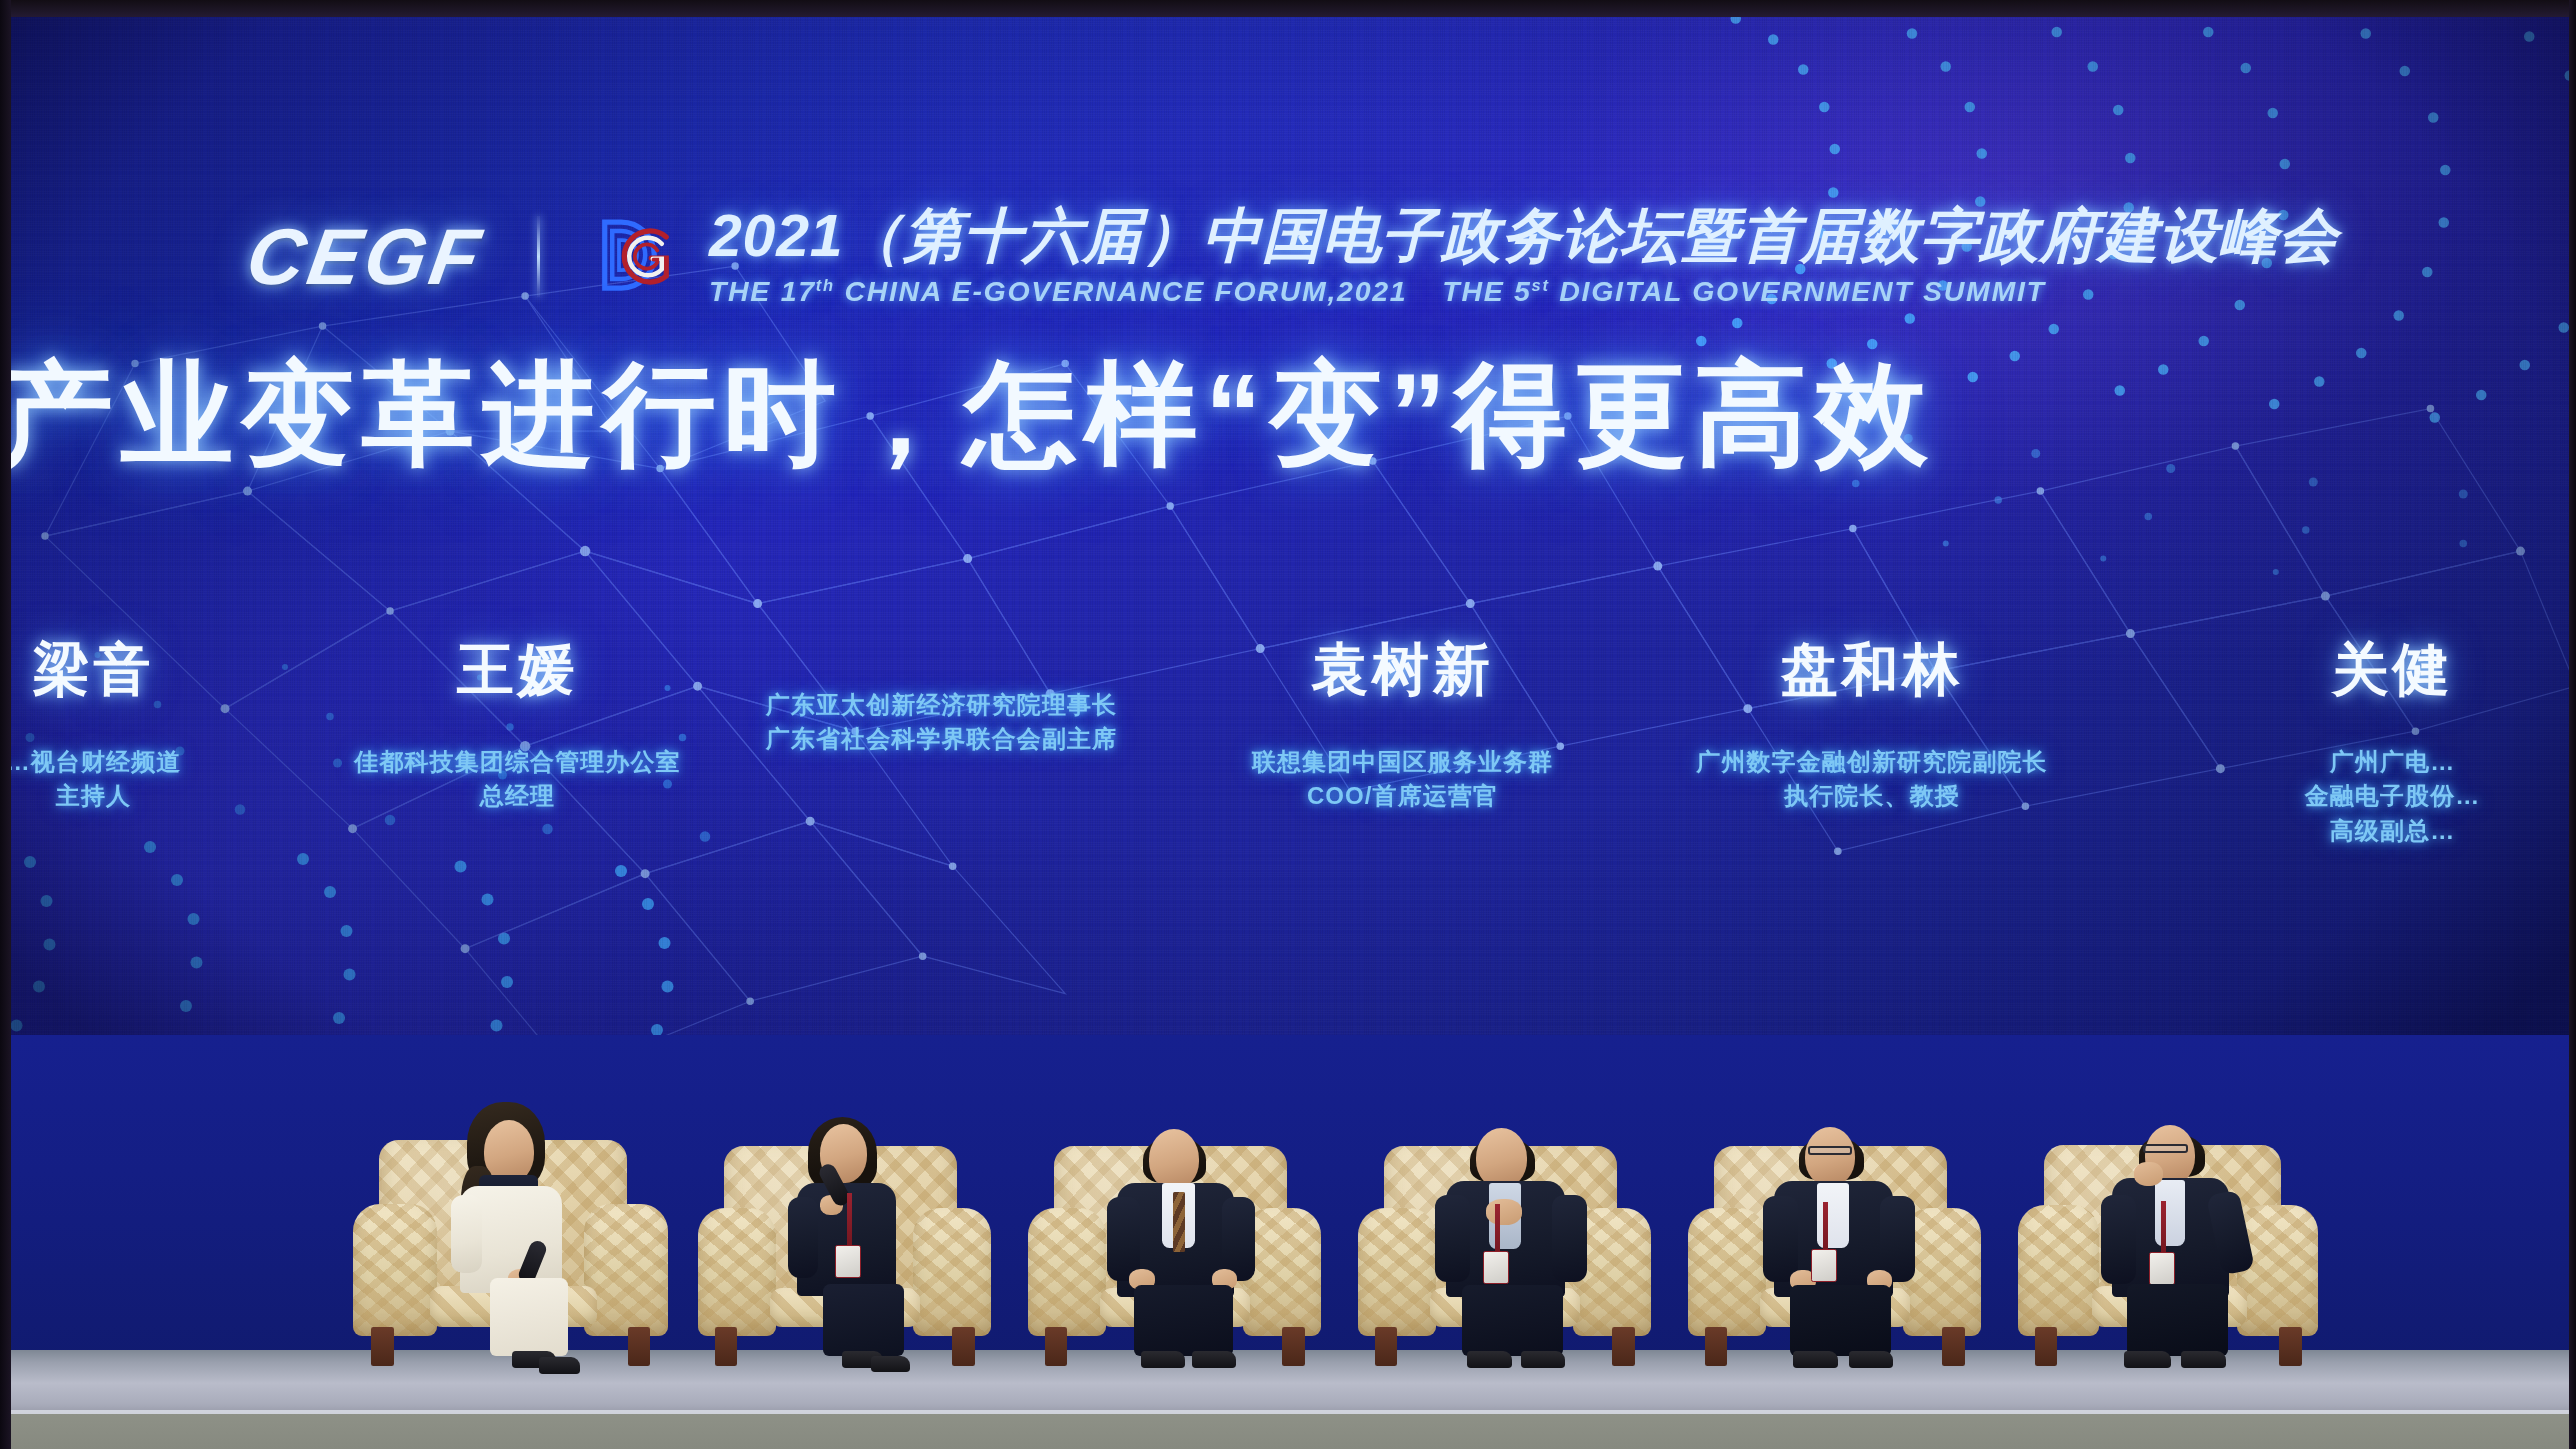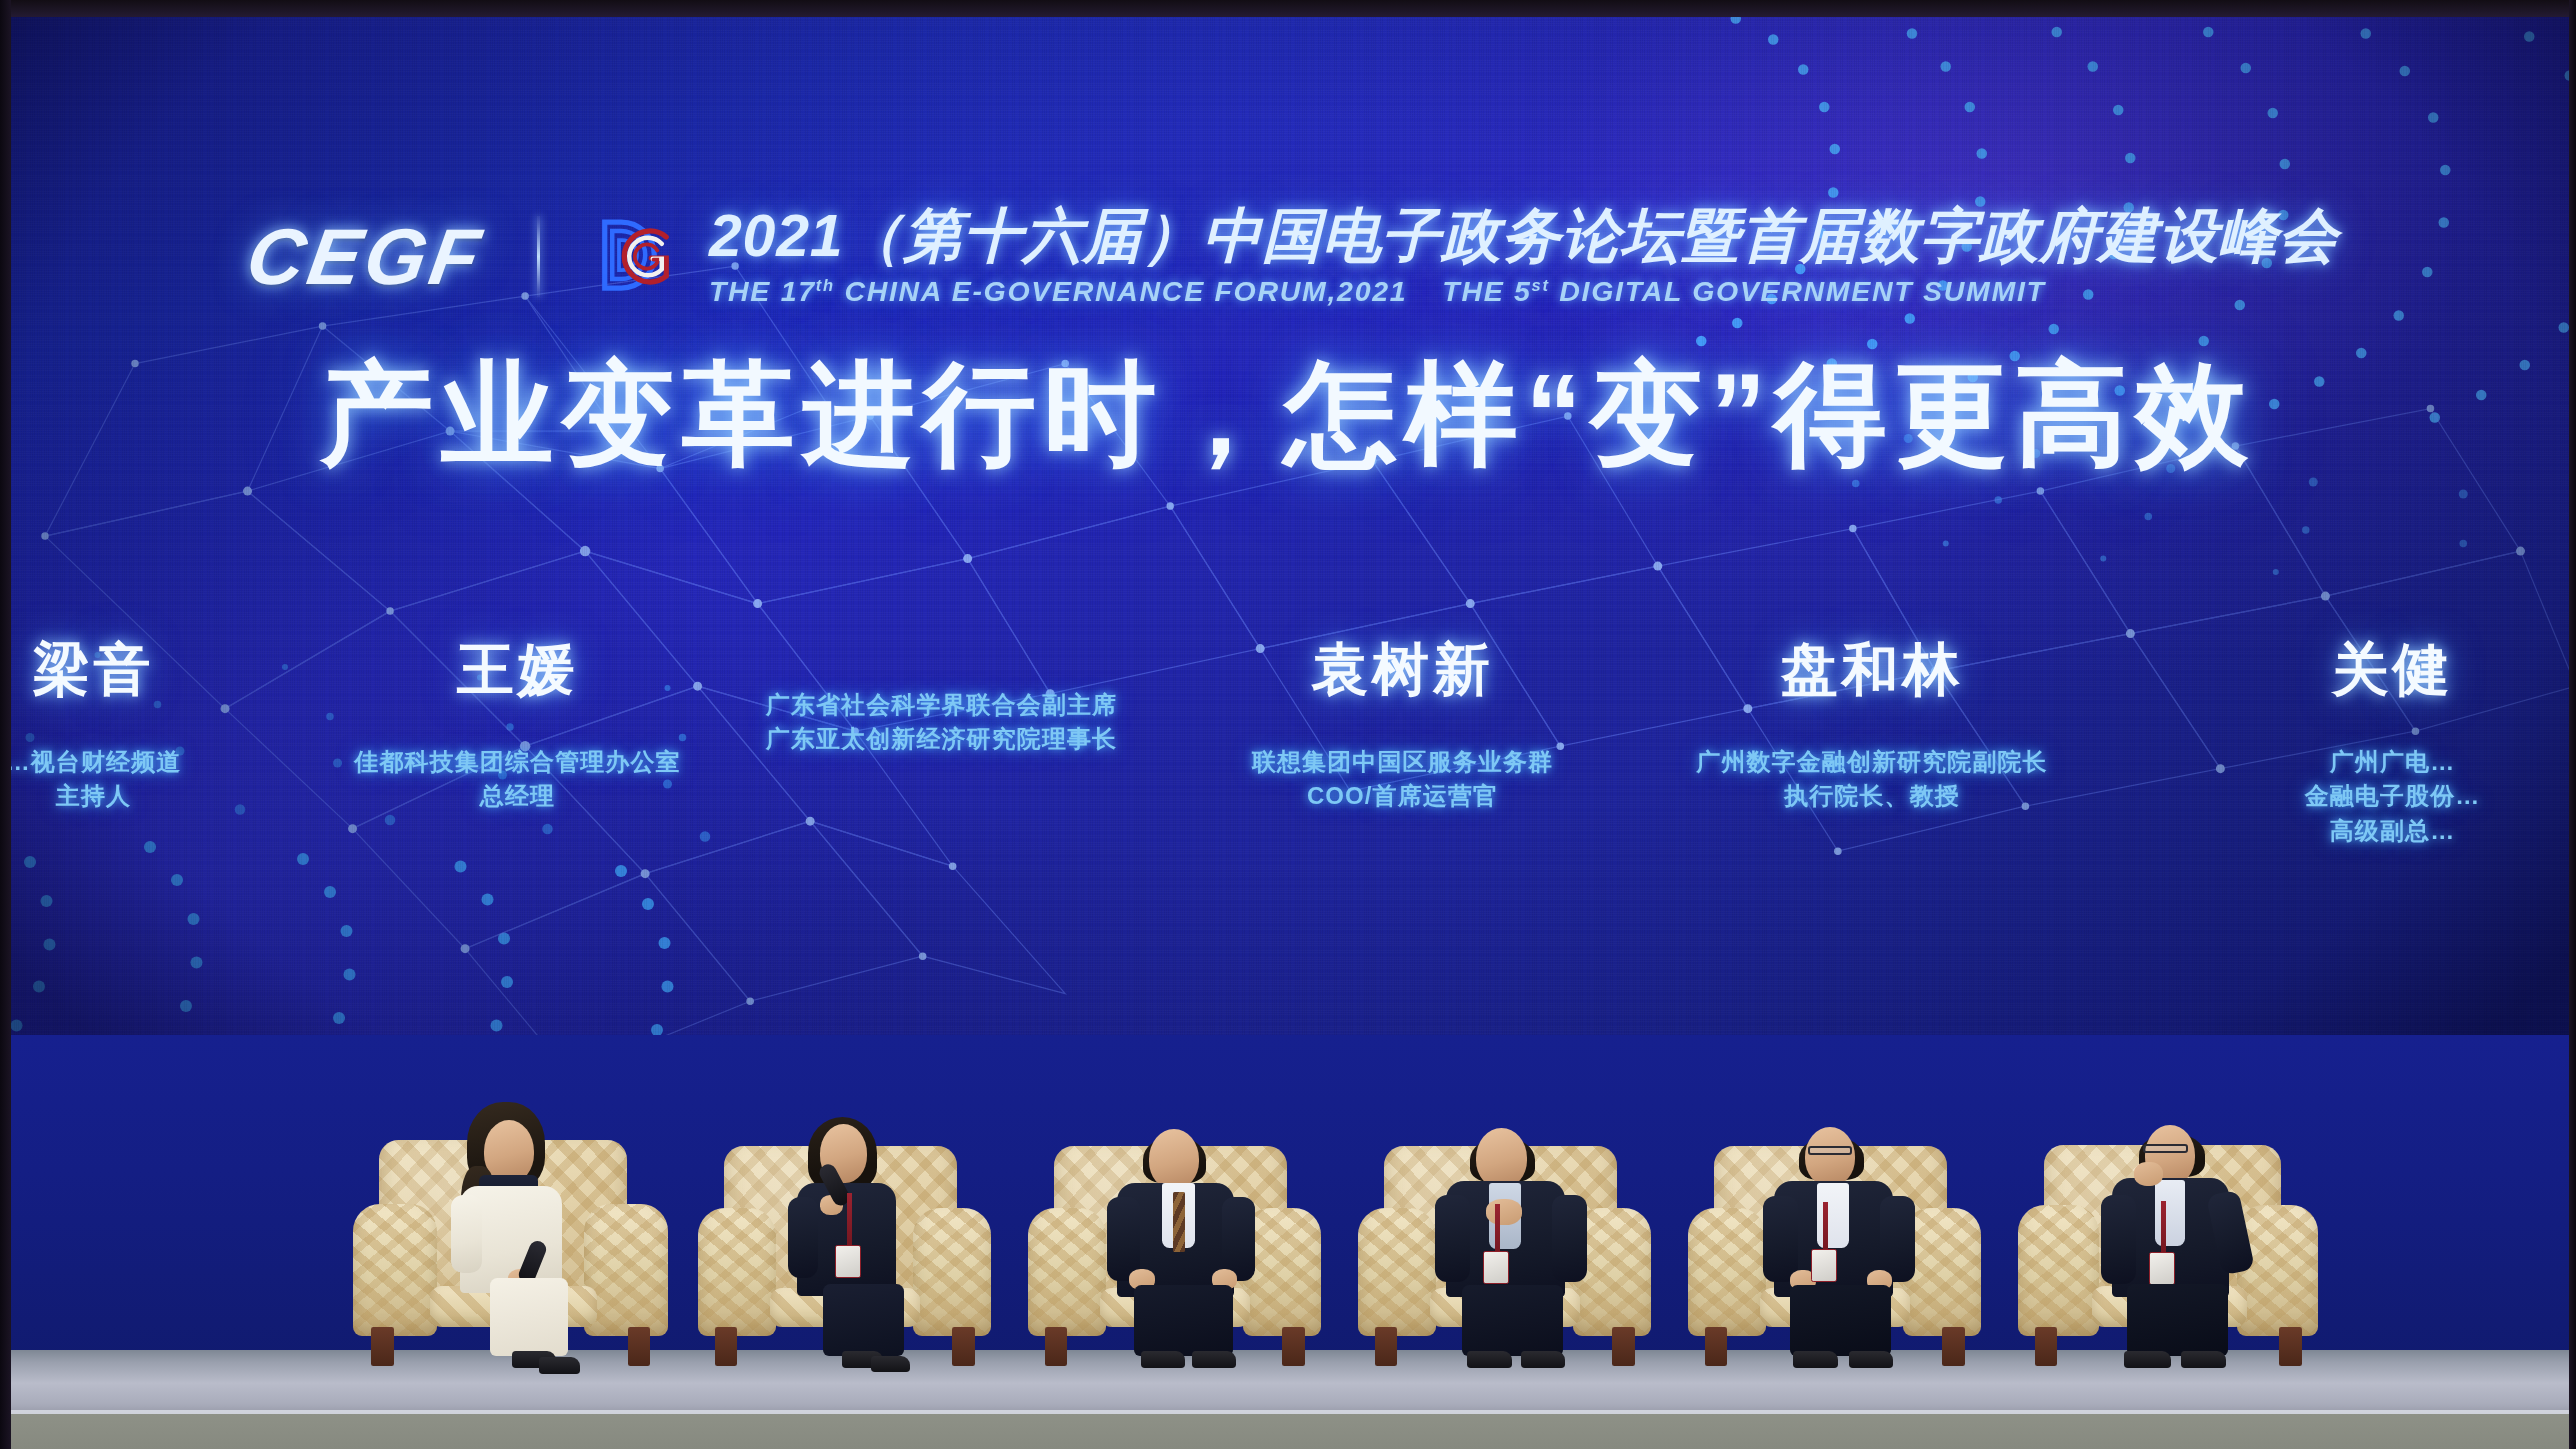--- a/index.html
+++ b/index.html
@@ -84,21 +84,21 @@
   .title-en-row { display:flex; align-items:baseline; margin-top:7.5px; }
   .title-en {
     font-size:28.5px; font-weight:bold; color:#a9d4f7; letter-spacing:1.7px; white-space:nowrap;
     text-shadow:0 0 9px rgba(110,180,255,0.85), 0 0 22.5px rgba(60,130,255,0.5);
   }
   .title-en .sup { font-size:16.5px; vertical-align:super; }
   .title-en-gap { width:35px; }
 
   
   .headline {
-    position:absolute; left:0; top:341px; width:2576px; text-align:center; z-index:20;
+    position:absolute; left:0; top:341px; width:2576px; z-index:20;
     font-size:113px; font-weight:bold; color:#f2f9ff; letter-spacing:7.5px; line-height:1.1;
     text-shadow:0 0 16.5px rgba(150,205,255,0.95), 0 0 45px rgba(70,145,255,0.75), 0 0 90px rgba(40,110,255,0.45);
     white-space:nowrap;
   }
 
   
   .panelists {
     position:absolute; left:0; top:630px; width:2576px; height:270px; z-index:20;
   }
   .panelist { position:absolute; text-align:center; }
@@ -532,22 +532,22 @@
       <div class="panelist" style="left:315px; top:0; width:405px;">
         <div class="p-name">王媛</div>
         <div class="p-title">
           <div>佳都科技集团综合管理办公室</div>
           <div>总经理</div>
         </div>
       </div>
 
       <div class="panelist" style="left:720px; top:0; width:443px;">
         <div class="p-title">
+          <div>广东亚太创新经济研究院理事长</div>
           <div>广东省社会科学界联合会副主席</div>
-          <div>广东亚太创新经济研究院理事长</div>
         </div>
       </div>
 
       <div class="panelist" style="left:1200px; top:0; width:405px;">
         <div class="p-name">袁树新</div>
         <div class="p-title">
           <div>联想集团中国区服务业务群</div>
           <div>COO/首席运营官</div>
         </div>
       </div>

